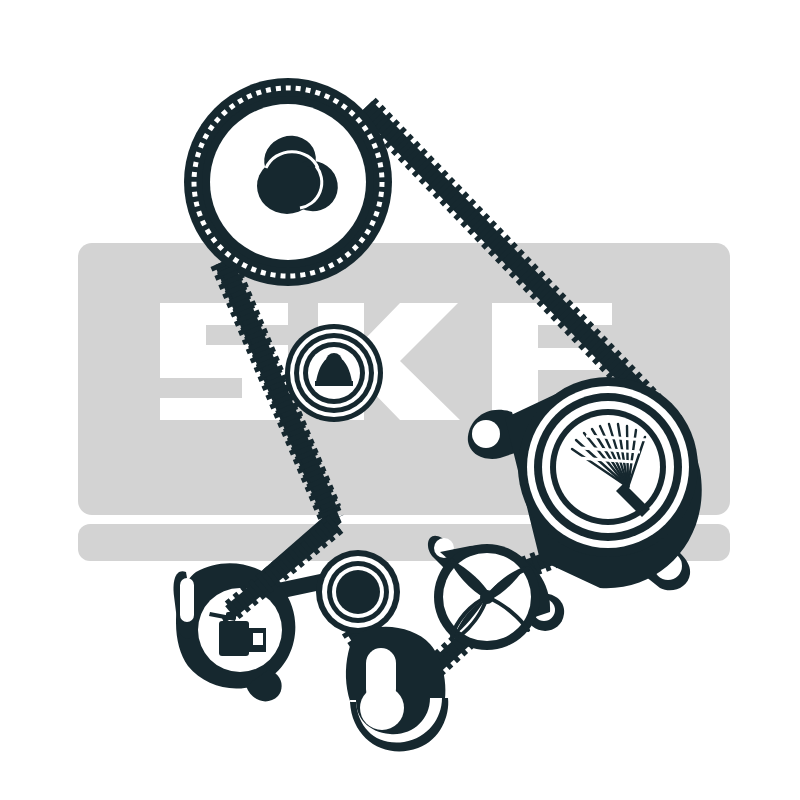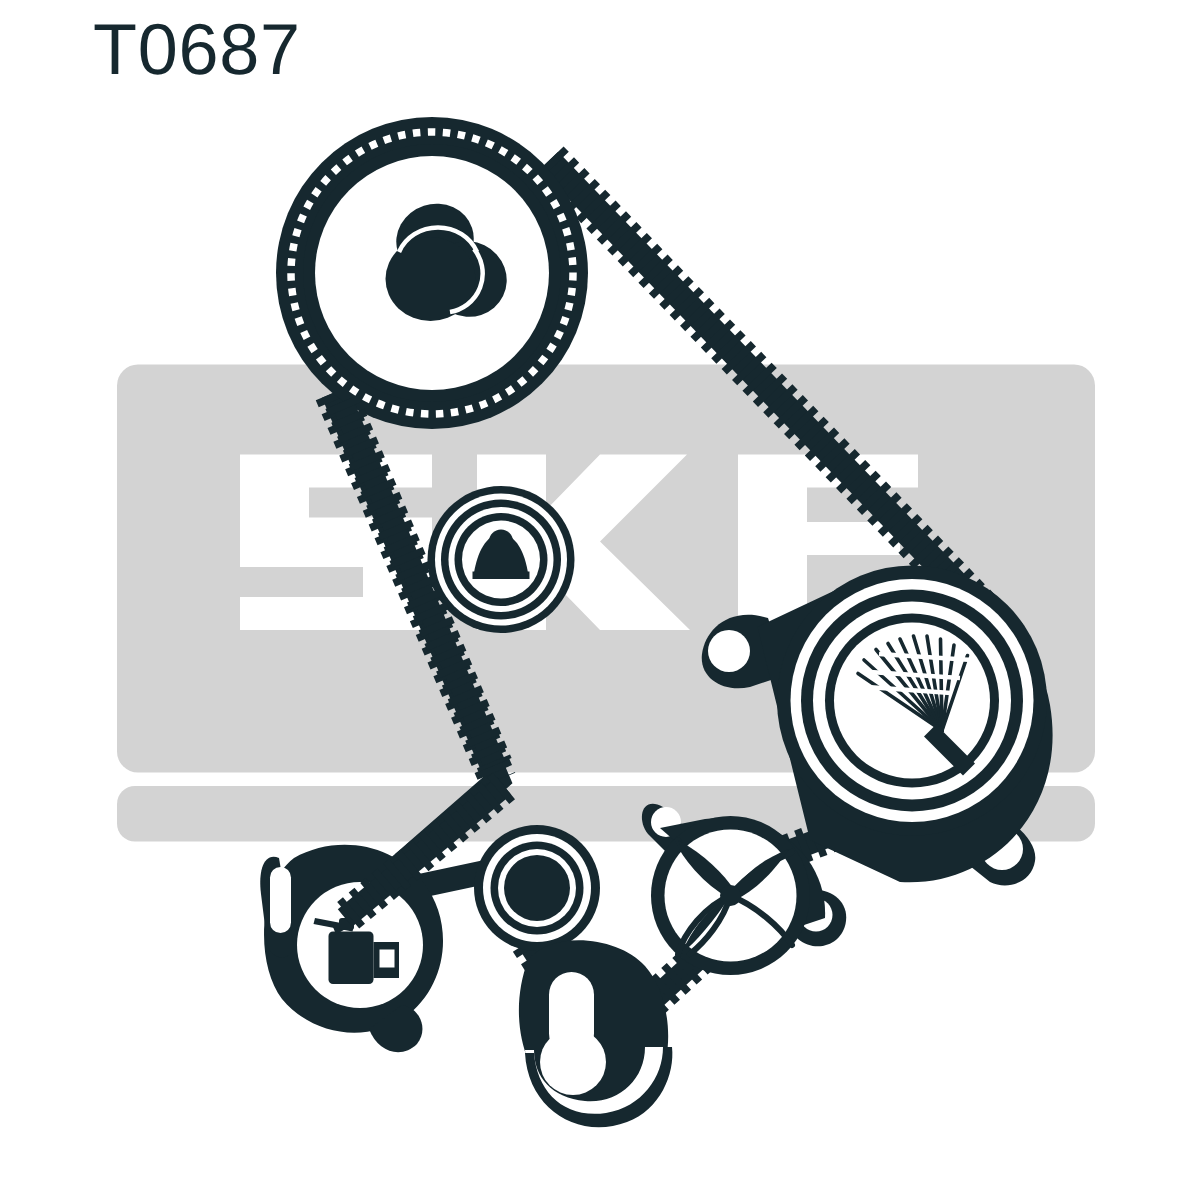--- a/index.html
+++ b/index.html
@@ -36,21 +36,20 @@
     top: 0;
     width: 800px;
     height: 800px;
   }
 </style>
 </head>
 <body>
 
 <div id="product-image">
 
-  <div id="part-code">T0687</div>
 
   <svg id="artwork" viewBox="0 0 800 800" xmlns="http://www.w3.org/2000/svg">
 
     <defs>
 
       <clipPath id="clipPlate">
         <rect x="78" y="243" width="652" height="318" rx="14" ry="14"></rect>
       </clipPath>
 
       <g id="sprayGroup"></g>

